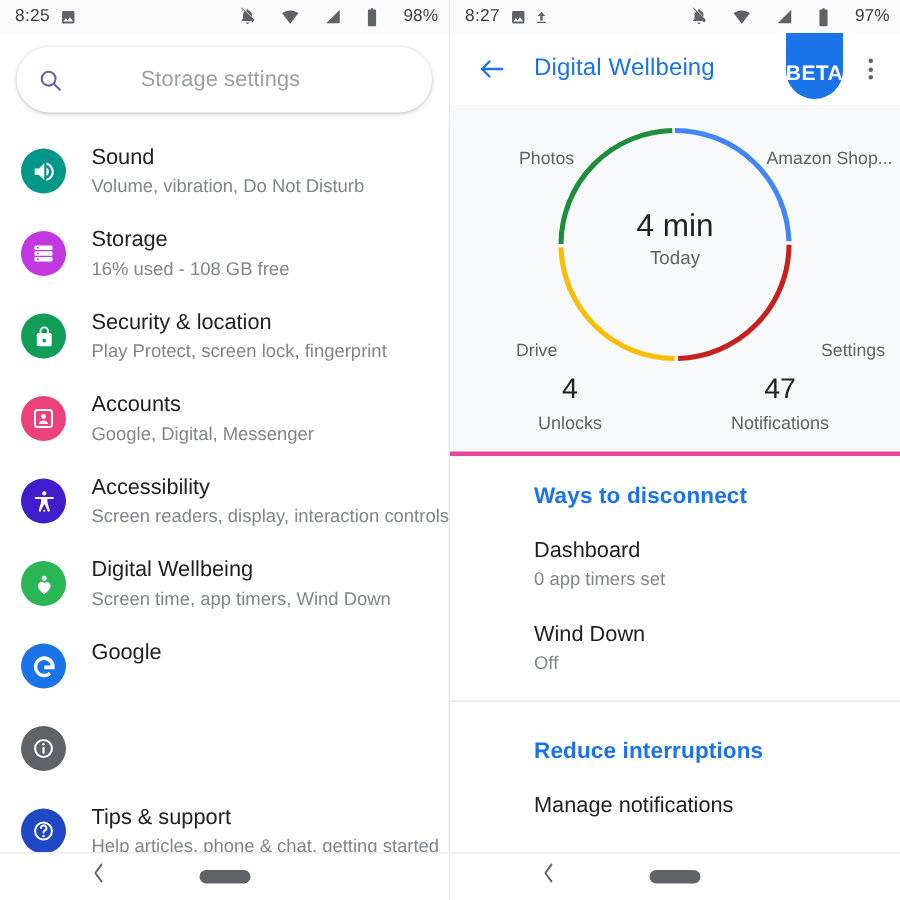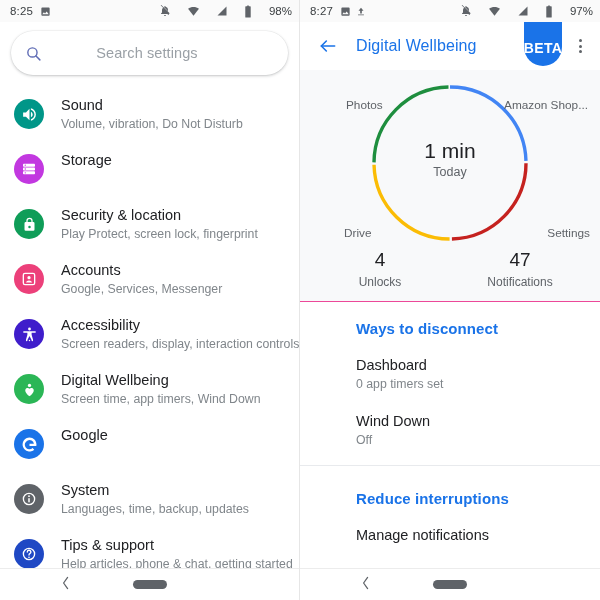--- a/index.html
+++ b/index.html
@@ -76,31 +76,31 @@
     color: #fff; font-size: 14px; font-weight: bold; letter-spacing: .3px;
   }
   .overflow-btn {
     position: absolute; right: 8px; top: 12px;
     width: 24px; height: 24px;
     display: flex; flex-direction: column; align-items: center; justify-content: center; gap: 2.5px;
   }
   .dot { width: 3px; height: 3px; border-radius: 50%; background: #5f6368; }
 
   
-  .summary-card { background: #f8f9fa; padding: 6px 0 12px 0; border-bottom: 1px solid #ec4899; }
+  .summary-card { background: #f8f9fa; padding: 6px 0 12px 0; border-bottom: 3px solid #ec4899; }
   .donut-wrap { position: relative; height: 172px; }
   .donut-svg { position: absolute; left: 50%; top: 6px; transform: translateX(-50%); }
   .donut-center {
     position: absolute; left: 0; right: 0; top: 62px; text-align: center;
   }
   .donut-total { font-size: 21px; color: #202124; line-height: 26px; }
   .donut-today { font-size: 12.5px; color: #5f6368; margin-top: 1px; }
   .app-label { position: absolute; font-size: 11.8px; color: #5f6368; white-space: nowrap; }
   .lbl-photos { left: 46px; top: 22px; }
-  .lbl-amazon { right: 12px; top: 22px; }
+  .lbl-amazon { right: 5px; top: 22px; }
   .lbl-drive  { left: 44px; top: 150px; }
   .lbl-settings { right: 10px; top: 150px; }
 
   .stats-row { display: flex; padding: 0 10px; }
   .stat { flex: 1; text-align: center; }
   .stat-value { font-size: 19px; color: #202124; line-height: 24px; }
   .stat-label { font-size: 12px; color: #5f6368; margin-top: 3px; }
 
   
   .section { padding: 0 0 6px 0; }
@@ -155,21 +155,21 @@
         <span class="status-pct">98%</span>
       </span>
     </div>
 
     <div class="search-wrap">
       <div class="search-bar">
         <svg width="17" height="17" viewBox="0 0 24 24" fill="none" stroke="#5f6cb5" stroke-width="2">
             <circle cx="10.5" cy="10.5" r="6.5"></circle>
             <line x1="15.5" y1="15.5" x2="21" y2="21" stroke-linecap="round"></line>
           </svg>
-        <span class="search-placeholder">Search settings</span>
+        <span class="search-placeholder">Storage settings</span>
       </div>
     </div>
 
     <div class="settings-list">
 
       <div class="setting-row">
         <span class="setting-icon" style="background:#009688">
           <svg width="17" height="17" viewBox="0 0 24 24" fill="#fff">
               <path d="M3 9v6h4l5 5V4L7 9H3zm13.5 3c0-1.8-1-3.3-2.5-4v8c1.5-.7 2.5-2.2 2.5-4zM14 3.2v2.1c2.9.9 5 3.5 5 6.7s-2.1 5.8-5 6.7v2.1c4-1 7-4.5 7-8.8s-3-7.8-7-8.8z"></path>
             </svg>
@@ -186,20 +186,21 @@
               <rect x="3" y="4" width="18" height="4.6" rx="1.2"></rect>
               <rect x="3" y="9.7" width="18" height="4.6" rx="1.2"></rect>
               <rect x="3" y="15.4" width="18" height="4.6" rx="1.2"></rect>
               <circle cx="6.4" cy="6.3" r="1" fill="#c238e0"></circle>
               <circle cx="6.4" cy="12" r="1" fill="#c238e0"></circle>
               <circle cx="6.4" cy="17.7" r="1" fill="#c238e0"></circle>
             </svg>
         </span>
         <span class="setting-text">
           <div class="setting-title">Storage</div>
+          <div class="setting-sub">16% used - 108 GB free</div>
         </span>
       </div>
 
       <div class="setting-row">
         <span class="setting-icon" style="background:#0f9d58">
           <svg width="15" height="15" viewBox="0 0 24 24" fill="#fff">
               <path d="M18 8h-1V6A5 5 0 0 0 7 6v2H6a2 2 0 0 0-2 2v10a2 2 0 0 0 2 2h12a2 2 0 0 0 2-2V10a2 2 0 0 0-2-2zM9 6a3 3 0 0 1 6 0v2H9V6zm3 12a2 2 0 1 1 0-4 2 2 0 0 1 0 4z"></path>
             </svg>
         </span>
         <span class="setting-text">
@@ -211,21 +212,21 @@
       <div class="setting-row">
         <span class="setting-icon" style="background:#ec407a">
           <svg width="16" height="16" viewBox="0 0 24 24" fill="none">
               <rect x="3.5" y="3.5" width="17" height="17" rx="2.5" stroke="#fff" stroke-width="2"></rect>
               <circle cx="12" cy="10" r="2.4" fill="#fff"></circle>
               <path d="M7.4 17.4c.6-2.2 2.4-3.3 4.6-3.3s4 1.1 4.6 3.3z" fill="#fff"></path>
             </svg>
         </span>
         <span class="setting-text">
           <div class="setting-title">Accounts</div>
-          <div class="setting-sub">Google, Services, Messenger</div>
+          <div class="setting-sub">Google, Digital, Messenger</div>
         </span>
       </div>
 
       <div class="setting-row">
         <span class="setting-icon" style="background:#3f1dcb">
           <svg width="17" height="17" viewBox="0 0 24 24" fill="#fff">
               <circle cx="12" cy="4.2" r="2"></circle>
               <path d="M20 7.5H4a1 1 0 0 0 0 2h5v3l-2 7a1 1 0 0 0 1.9.6L12 14l3.1 6.1a1 1 0 0 0 1.9-.6l-2-7v-3h5a1 1 0 0 0 0-2z"></path>
               <circle cx="8" cy="20.5" r="1"></circle>
               <circle cx="12" cy="20.5" r="1"></circle>
@@ -262,24 +263,20 @@
         </span>
       </div>
 
       <div class="setting-row">
         <span class="setting-icon" style="background:#5f6368">
           <svg width="18" height="18" viewBox="0 0 24 24" fill="none">
               <circle cx="12" cy="12" r="7.5" stroke="#fff" stroke-width="1.8"></circle>
               <circle cx="12" cy="8.2" r="1.2" fill="#fff"></circle>
               <rect x="11" y="10.6" width="2" height="6.2" rx="1" fill="#fff"></rect>
             </svg>
-        </span>
-        <span class="setting-text">
-          <div class="setting-title">System</div>
-          <div class="setting-sub">Languages, time, backup, updates</div>
         </span>
       </div>
 
       <div class="setting-row">
         <span class="setting-icon" style="background:#1f48c4">
           <svg width="18" height="18" viewBox="0 0 24 24" fill="none">
               <circle cx="12" cy="12" r="7.5" stroke="#fff" stroke-width="1.8"></circle>
               <path d="M9.7 9.4a2.4 2.4 0 1 1 3.4 2.2c-.7.4-1.1.9-1.1 1.8" stroke="#fff" stroke-width="1.8" stroke-linecap="round"></path>
               <circle cx="12" cy="16.4" r="1.1" fill="#fff"></circle>
             </svg>
@@ -358,21 +355,21 @@
             <circle cx="81" cy="81" r="76" stroke="#c5221f" stroke-dasharray="117 360.5" stroke-dashoffset="-119.4"></circle>
             <circle cx="81" cy="81" r="76" stroke="#fbbc04" stroke-dasharray="117 360.5" stroke-dashoffset="-238.8"></circle>
             <circle cx="81" cy="81" r="76" stroke="#1e8e3e" stroke-dasharray="117 360.5" stroke-dashoffset="-358.2"></circle>
           </g>
         </svg>
         <span class="app-label lbl-photos">Photos</span>
         <span class="app-label lbl-amazon">Amazon Shop...</span>
         <span class="app-label lbl-drive">Drive</span>
         <span class="app-label lbl-settings">Settings</span>
         <div class="donut-center">
-          <div class="donut-total">1 min</div>
+          <div class="donut-total">4 min</div>
           <div class="donut-today">Today</div>
         </div>
       </div>
 
       <div class="stats-row">
         <div class="stat">
           <div class="stat-value">4</div>
           <div class="stat-label">Unlocks</div>
         </div>
         <div class="stat">

